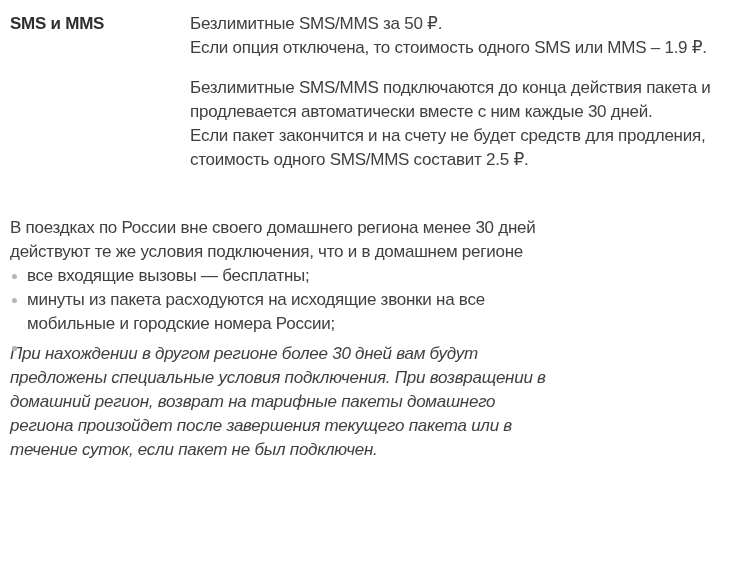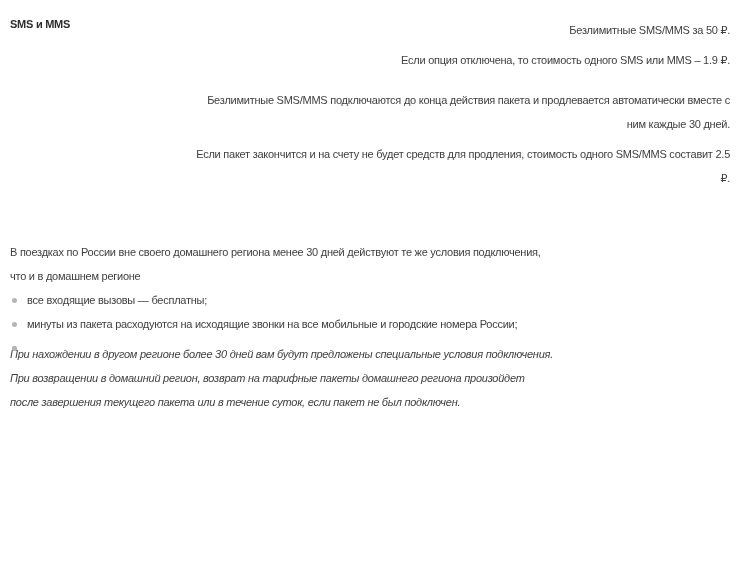--- a/index.html
+++ b/index.html
@@ -5,40 +5,40 @@
   html, body { margin: 0; padding: 0; background: #ffffff; }
   .page {
     position: relative;
     width: 741px;
     height: 584px;
     box-sizing: border-box;
     padding: 12px 4px 0 10px;
     background: #ffffff;
     overflow: hidden;
     font-family: "Liberation Sans", "DejaVu Sans", sans-serif;
-    font-size: 11px;
+    font-size: 17px;
     line-height: 24px;
     letter-spacing: -0.25px;
     color: #404040;
   }
   .row { display: flex; align-items: flex-start; }
   .row-2 { margin-top: 44px; }
   .label-col {
     flex: 0 0 180px;
     width: 180px;
     font-weight: 700;
     color: #2e2e2e;
   }
   .content-col {
     flex: 0 1 auto;
     max-width: 546px;
   }
   .para { margin: 0; }
   .para + .para { margin-top: 16px; }
-  .line { margin: 6px; text-align: right; }
+  .line { margin: 0; }
   ul.bullets {
     list-style: none;
     margin: 0;
     padding: 0;
   }
   ul.bullets li {
     position: relative;
     padding-left: 17px;
   }
   ul.bullets li .dot {

